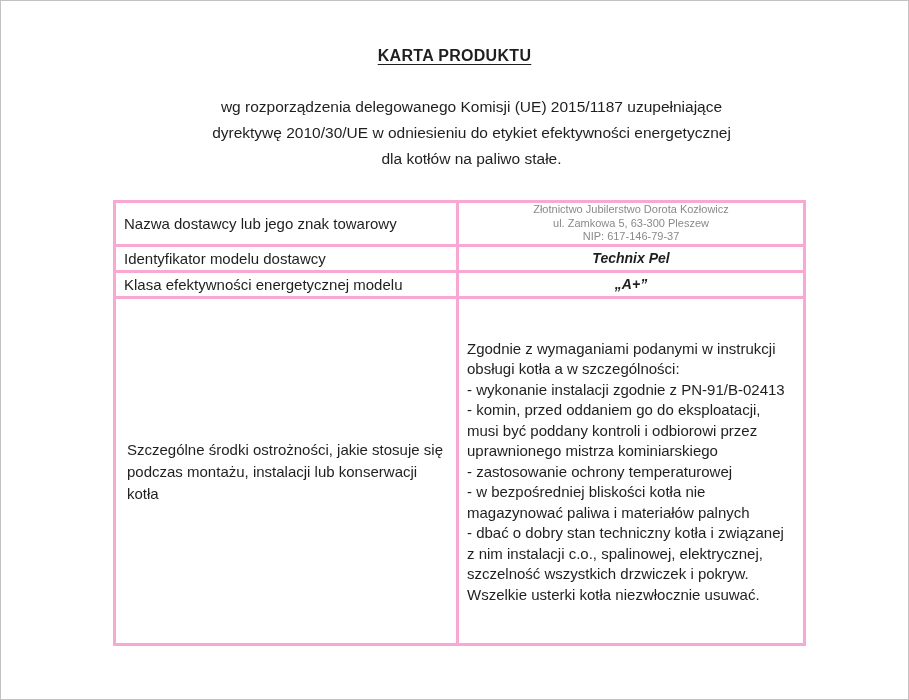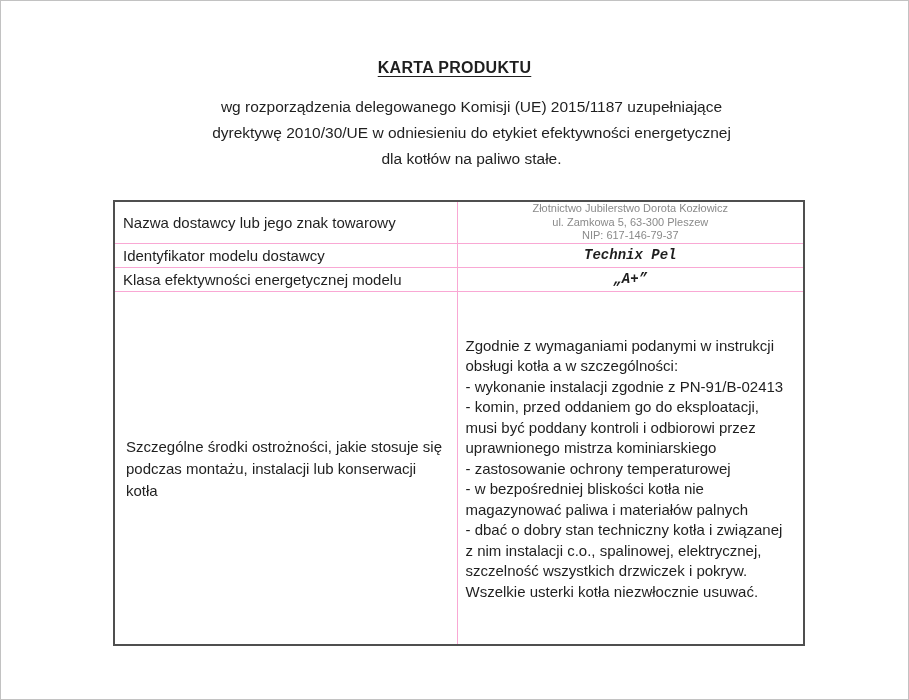--- a/index.html
+++ b/index.html
@@ -11,21 +11,21 @@
     position: relative;
     overflow: hidden;
   }
   .page {
     position: absolute; inset: 0;
     background: #ffffff;
     border: 1px solid #c2c2c2;
   }
   .doc-title {
     position: absolute;
-    top: 58px; left: 0; width: 100%;
+    top: 46px; left: 0; width: 100%;
     text-align: center;
     font-size: 16px;
     font-weight: bold;
     letter-spacing: 0.3px;
     text-decoration: underline;
     text-underline-offset: 3px;
   }
   .doc-subtitle {
     position: absolute;
     top: 93px; left: 17px; width: 100%;
@@ -35,37 +35,36 @@
     white-space: pre-line;
   }
   table.product-table {
     position: absolute;
     left: 112px; top: 199px;
     width: 690px; height: 446px;
     border-collapse: collapse;
     table-layout: fixed;
   }
   table.product-table td {
-    border: 1px solid #f9a8d4;
+    border: 3px solid #f9a8d4;
     vertical-align: middle;
     overflow: hidden;
   }
   table.product-table { border: 2px solid #4f4f4f; }
   td.label {
     font-size: 15px;
     padding: 1px 6px 1px 8px;
     white-space: pre-line;
     line-height: 21px;
   }
   td.val-bold {
     font-size: 14px;
     font-weight: bold;
     font-style: italic;
     text-align: center;
-    font-family: Liberation Mono, monospace;
   }
   td.supplier-value {
     font-size: 11px;
     line-height: 13.5px;
     color: #8a8a8a;
     text-align: center;
     white-space: pre-line;
   }
   tr.r1 { height: 42px; }
   tr.r2 { height: 23px; }

